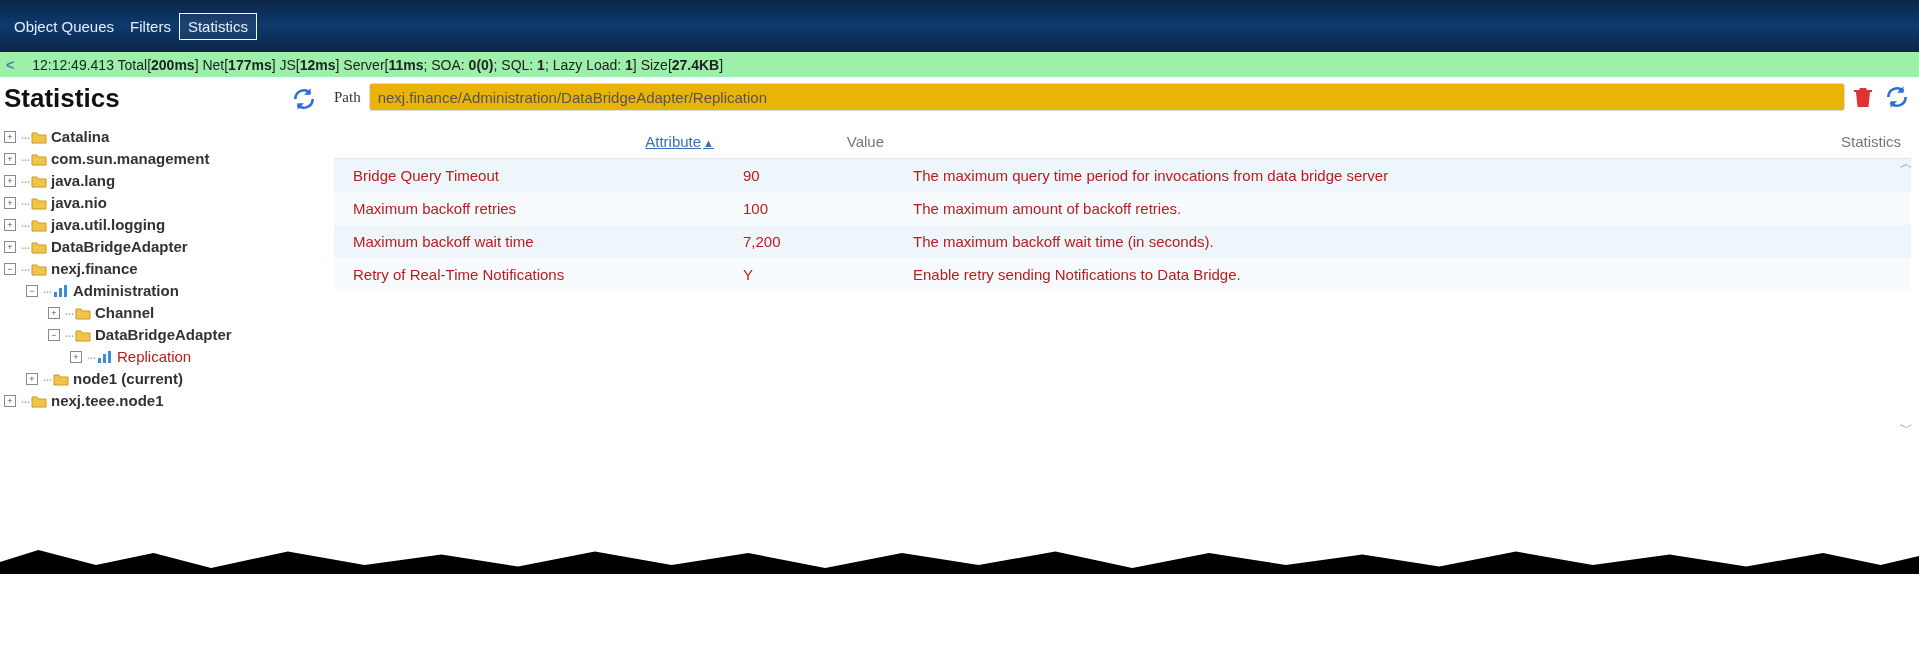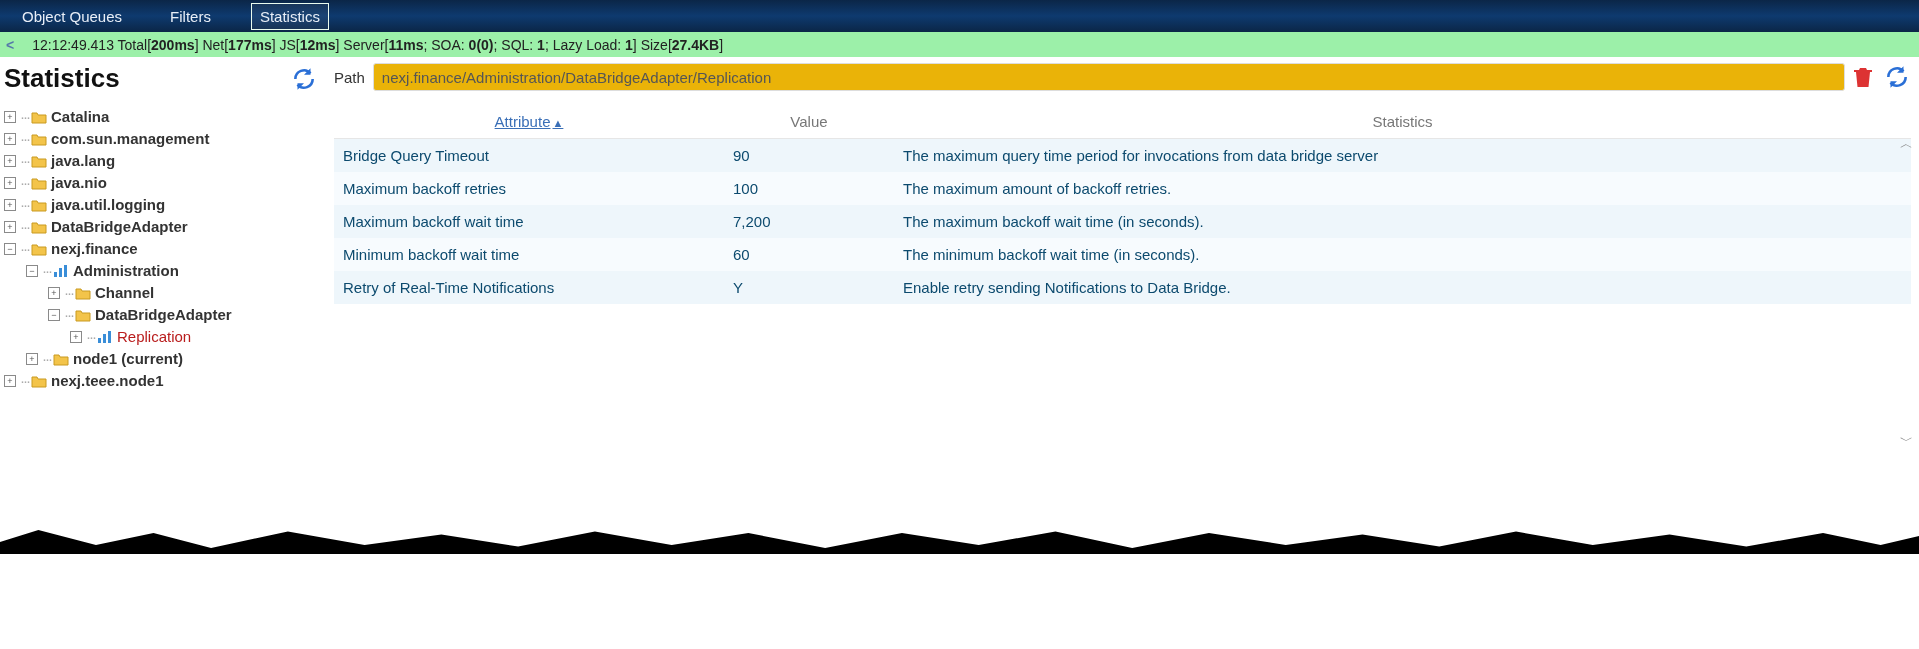--- a/index.html
+++ b/index.html
@@ -6,25 +6,25 @@
   body {
     font-family: "Segoe UI", Tahoma, sans-serif;
     font-size: 14px;
     color: #333;
     background: #fff;
     width: 1919px;
     overflow: hidden;
   }
   .top-tabs {
     background: linear-gradient(to bottom, #0b2647 0%, #0e3a6f 50%, #0b2647 100%);
-    height: 32px;
-    display: flex;
-    align-items: center;
-    padding-left: 14px;
-    gap: 32px;
+    height: 52px;
+    display: flex;
+    align-items: center;
+    padding-left: 6px;
+    gap: 0;
   }
   .top-tabs .tab {
     color: #e8eef7;
     font-size: 15px;
     padding: 4px 8px;
     cursor: pointer;
   }
   .top-tabs .tab.active {
     border: 1px solid #eafbee;
     background: rgba(255,255,255,0.05);
@@ -106,20 +106,21 @@
     padding: 6px 8px 0 4px;
   }
   .path-row {
     display: flex;
     align-items: center;
     gap: 8px;
   }
   .path-label {
     font-size: 15px;
     color: #333;
+    font-family: Liberation Serif, serif;
   }
   .path-field {
     flex: 1;
     height: 28px;
     background: #eab308;
     border: 1px solid #ddd;
     border-radius: 3px;
     padding: 0 8px;
     color: #555;
     font-size: 15px;
@@ -130,34 +131,34 @@
   .table-wrap {
     margin-top: 14px;
     position: relative;
   }
   .tbl {
     width: 100%;
     border-collapse: collapse;
     font-size: 15px;
   }
   .tbl th {
-    text-align: center;
+    text-align: right;
     font-weight: 400;
     color: #777;
     padding: 8px 10px;
     border-bottom: 1px solid #e6e6e6;
   }
   .tbl th.sort {
     color: #3a6fb7;
     text-decoration: underline;
   }
   .sort-arrow { font-size: 11px; color: #3a6fb7; margin-left: 2px; }
   .tbl td {
-    padding: 8px 9px;
-    color: #0c4a6e;
+    padding: 8px 19px;
+    color: #b91c1c;
   }
   .tbl tbody tr:nth-child(odd) { background: #eef6fb; }
   .tbl tbody tr:nth-child(even) { background: #f7fbfe; }
   .col-attr { width: 390px; }
   .col-val { width: 170px; }
   .scroll-up {
     position: absolute;
     right: -2px;
     top: 30px;
     color: #888;
@@ -390,25 +391,20 @@
             <td>Maximum backoff retries</td>
               <td>100</td>
               <td>The maximum amount of backoff retries.</td>
           </tr>
           <tr>
             <td>Maximum backoff wait time</td>
               <td>7,200</td>
               <td>The maximum backoff wait time (in seconds).</td>
           </tr>
           <tr>
-            <td>Minimum backoff wait time</td>
-              <td>60</td>
-              <td>The minimum backoff wait time (in seconds).</td>
-          </tr>
-          <tr>
             <td>Retry of Real-Time Notifications</td>
               <td>Y</td>
               <td>Enable retry sending Notifications to Data Bridge.</td>
           </tr>
         </tbody>
       </table>
       <span class="scroll-up">︿</span>
       <span class="scroll-dn">﹀</span>
     </div>
   </div>

